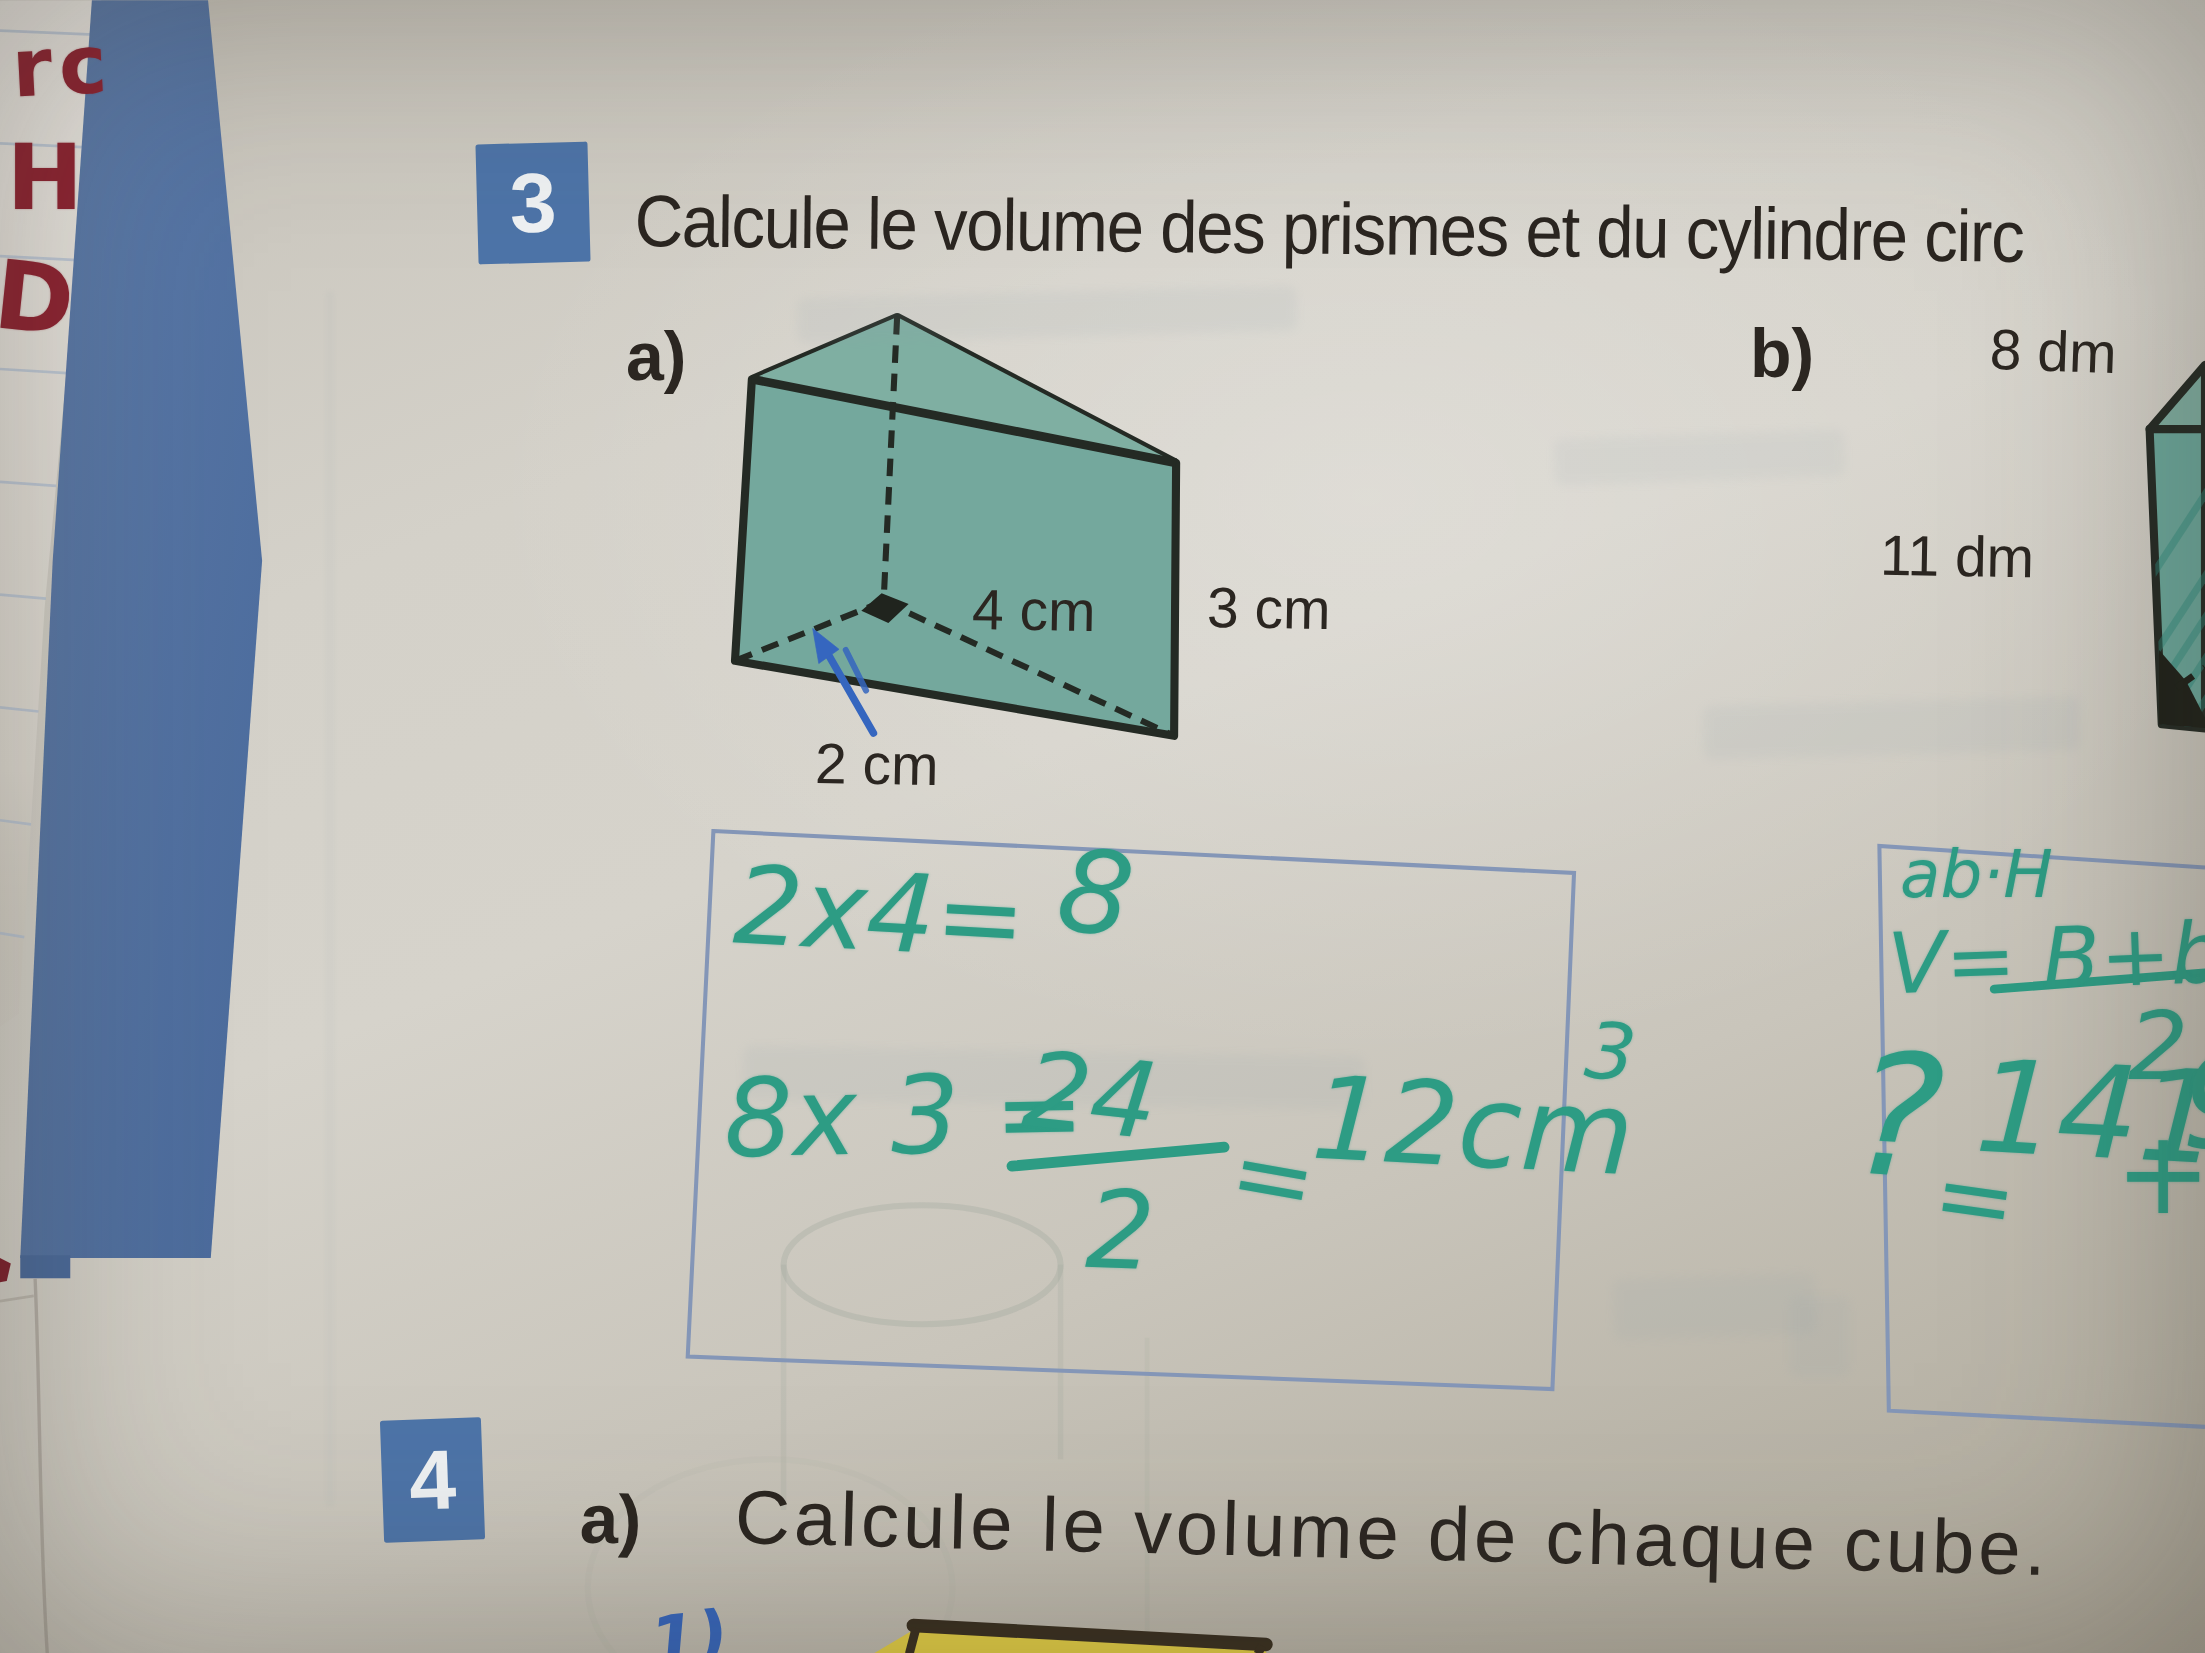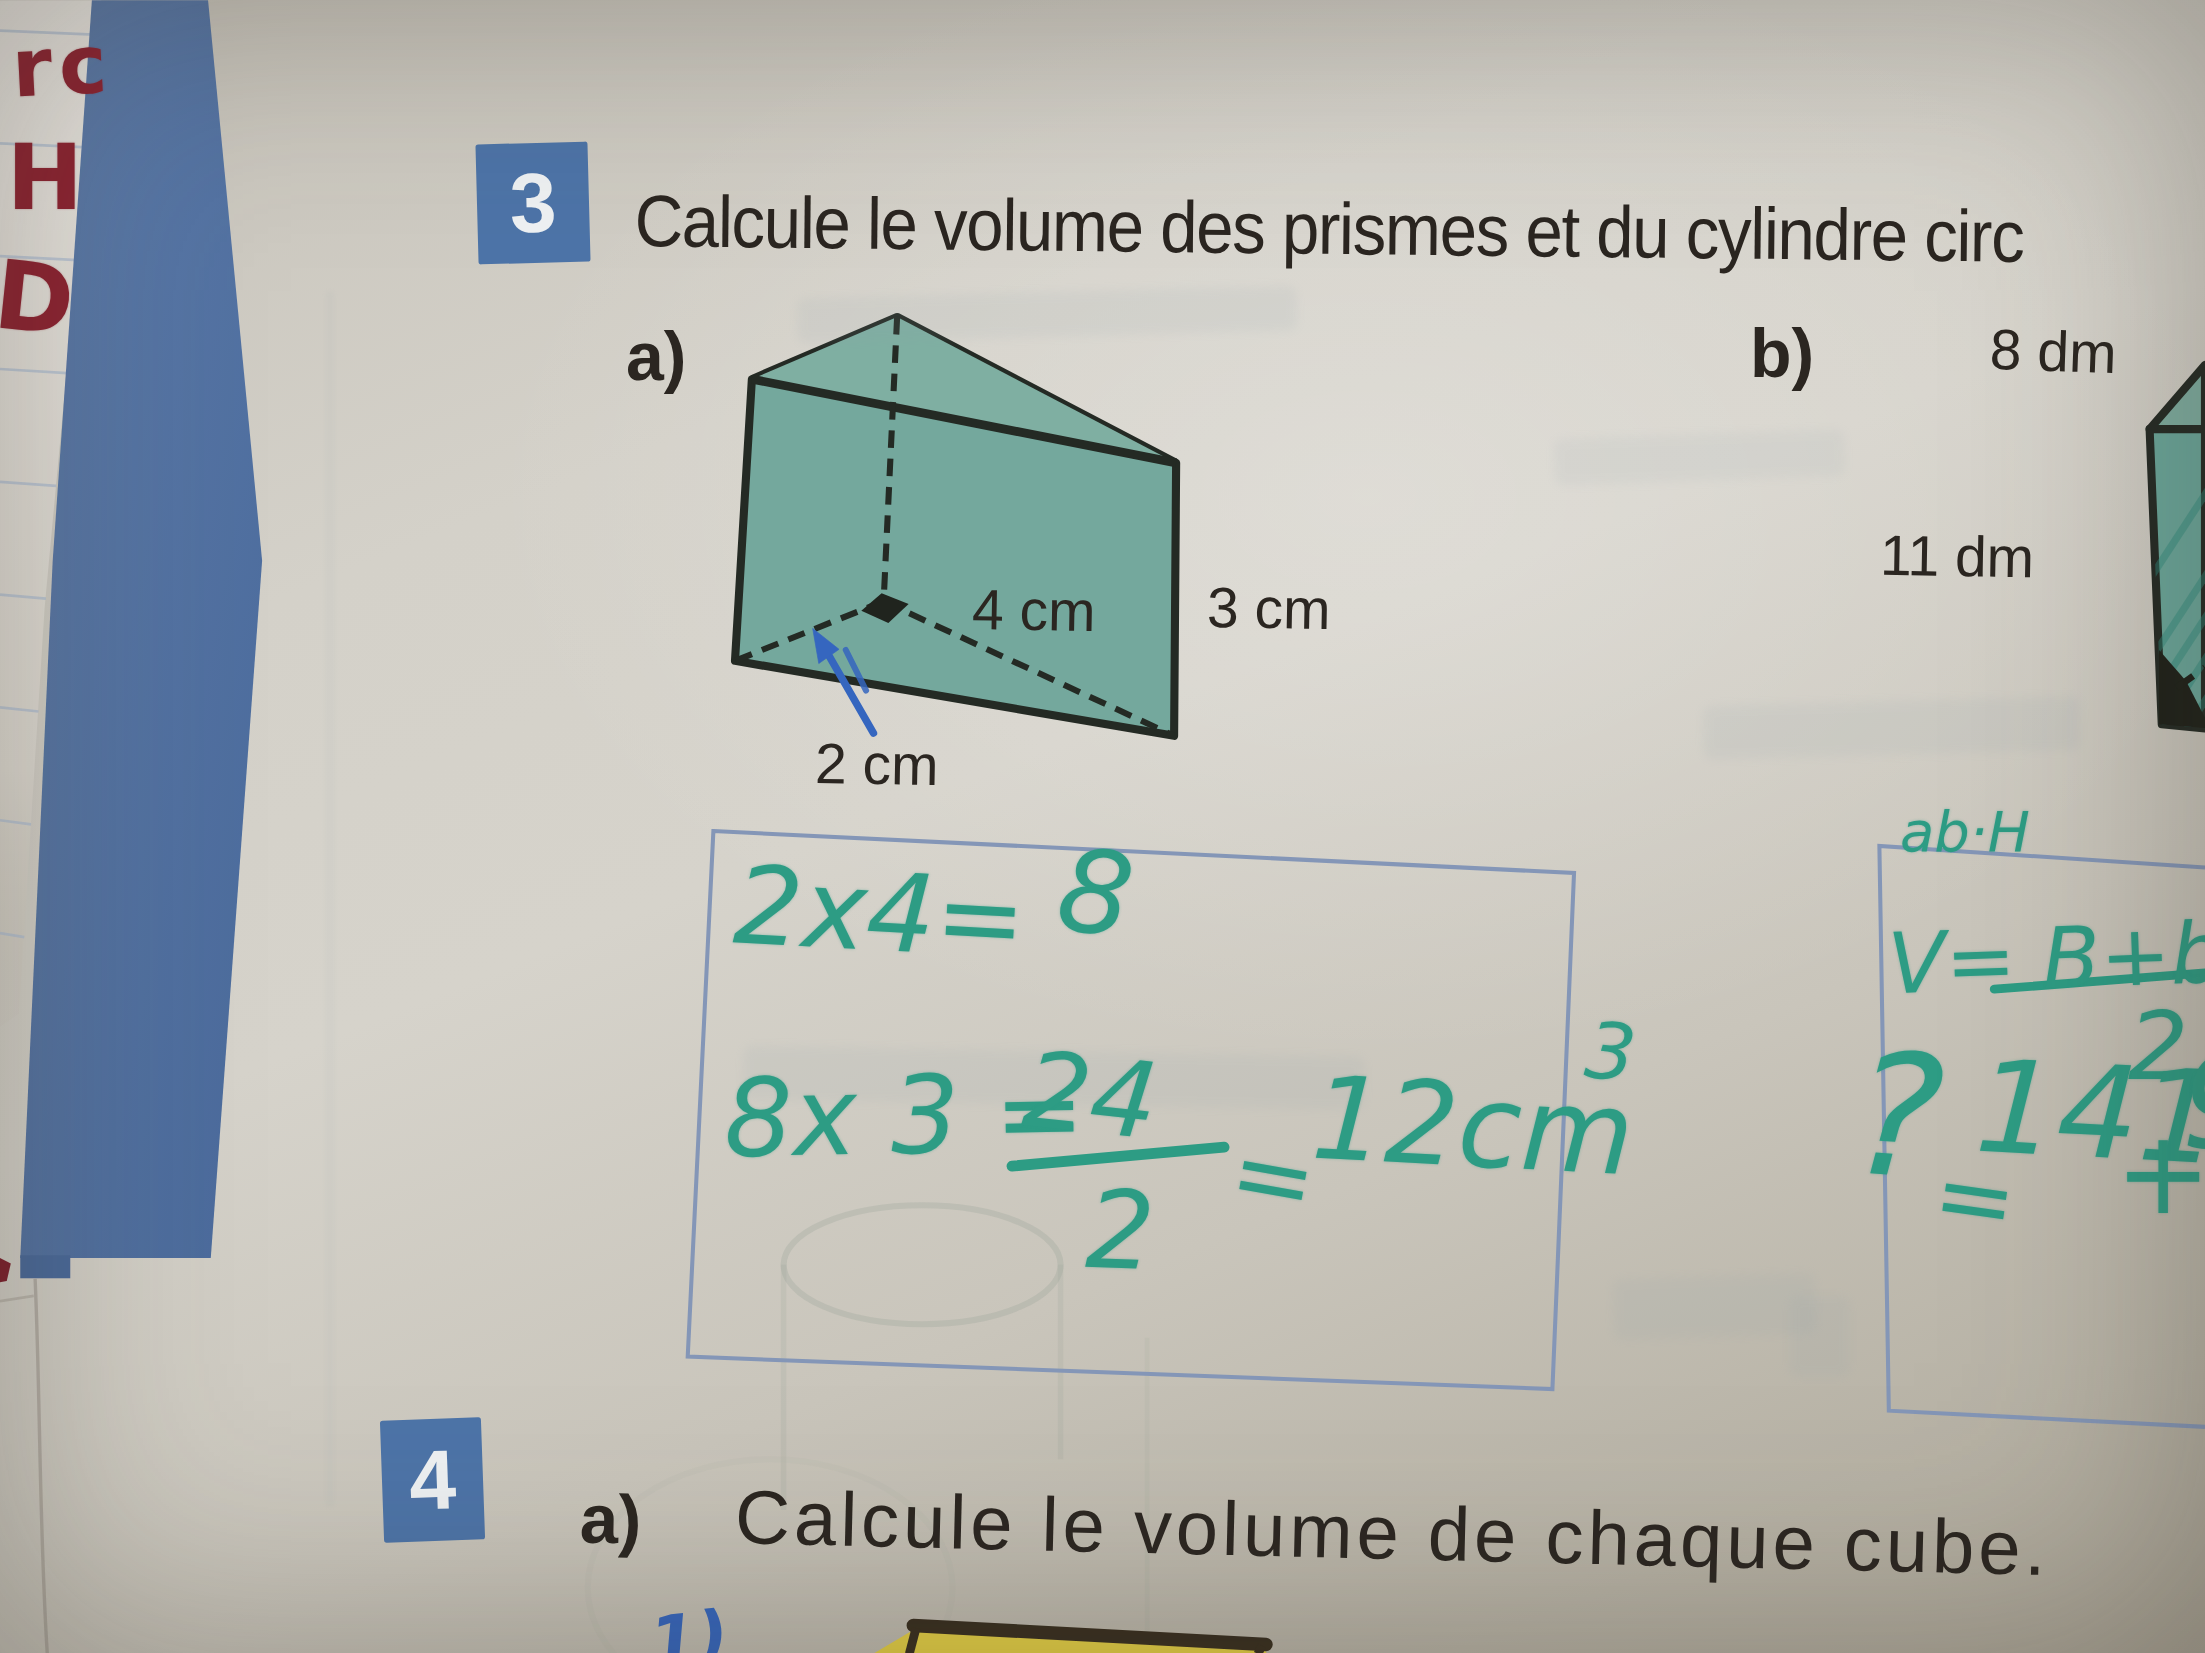--- a/index.html
+++ b/index.html
@@ -155,21 +155,21 @@
 
   <div class="t hw" style="left:734px;top:859px;font-size:108px;transform:rotate(3deg)">2x4=</div>
   <div class="t hw" style="left:1059px;top:836px;font-size:115px;transform:rotate(8deg)">8</div>
   <div class="t hw" style="left:724px;top:1062px;font-size:108px;transform:rotate(-1deg)">8x 3 =</div>
   <div class="t hw" style="left:1024px;top:1044px;font-size:105px;transform:rotate(6deg)">24</div>
   <div class="t hw" style="left:1086px;top:1177px;font-size:108px;transform:rotate(2deg)">2</div>
   <div class="t hw" style="left:1231px;top:1127px;font-size:101px;transform:rotate(10deg)">=</div>
   <div class="t hw" style="left:1312px;top:1069px;font-size:115px;transform:rotate(3deg)">12cm</div>
   <div class="t hw" style="left:1586px;top:1013px;font-size:78px;transform:rotate(6deg)">3</div>
 
-  <div class="t hw" style="left:1900px;top:804px;font-size:56px">ab·H</div>
+  <div class="t hw" style="left:1900px;top:842px;font-size:66px">ab·H</div>
   <div class="t hw" style="left:1888px;top:916px;font-size:84px;transform:rotate(-2deg)">V= B+b·</div>
   <div class="t hw" style="left:2128px;top:999px;font-size:95px">2</div>
   <div class="t hw" style="left:1853px;top:1032px;font-size:169px;transform:rotate(4deg)">?</div>
   <div class="t hw" style="left:1934px;top:1149px;font-size:98px;transform:rotate(8deg)">=</div>
   <div class="t hw" style="left:1976px;top:1049px;font-size:128px;transform:rotate(3deg)">141</div>
   <div class="t hw" style="left:2115px;top:1116px;font-size:115px">+</div>
   <div class="t hw" style="left:2182px;top:1039px;font-size:128px">9</div>
 
   <div class="badge" style="left:382px;top:1419px;width:101px;height:122px;font-size:84px;transform:rotate(-2deg)">
     <span>4</span>

